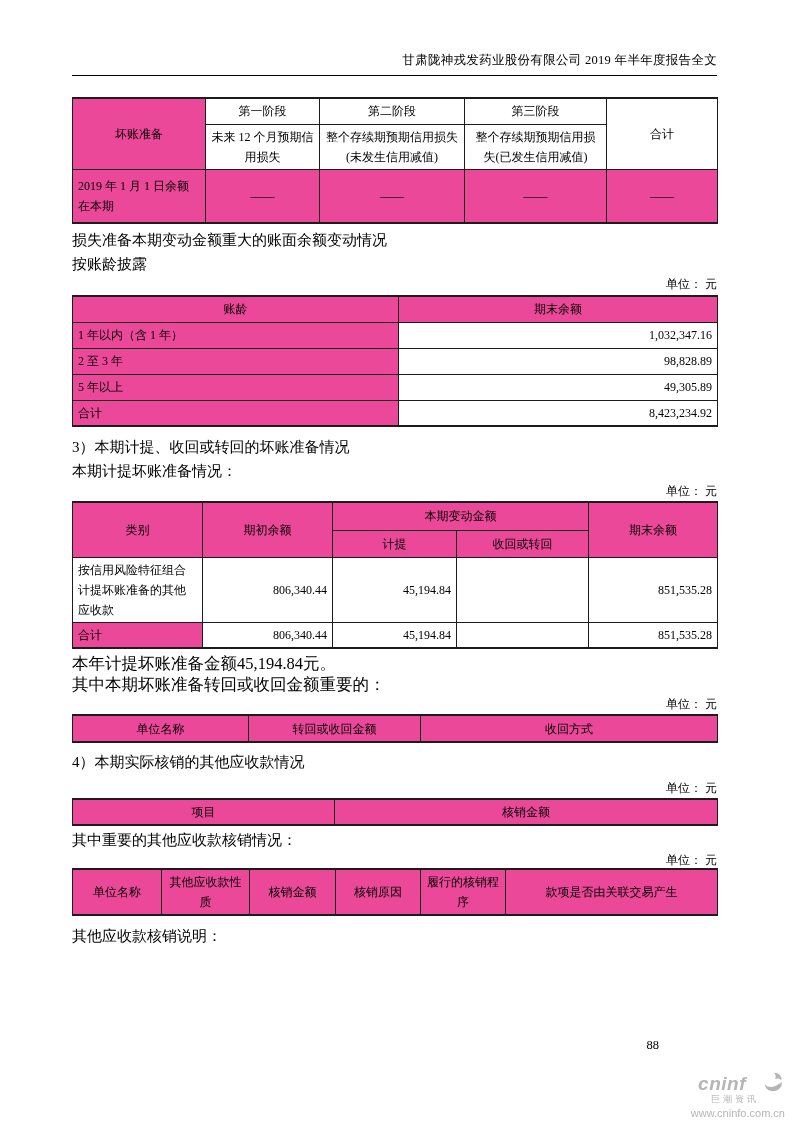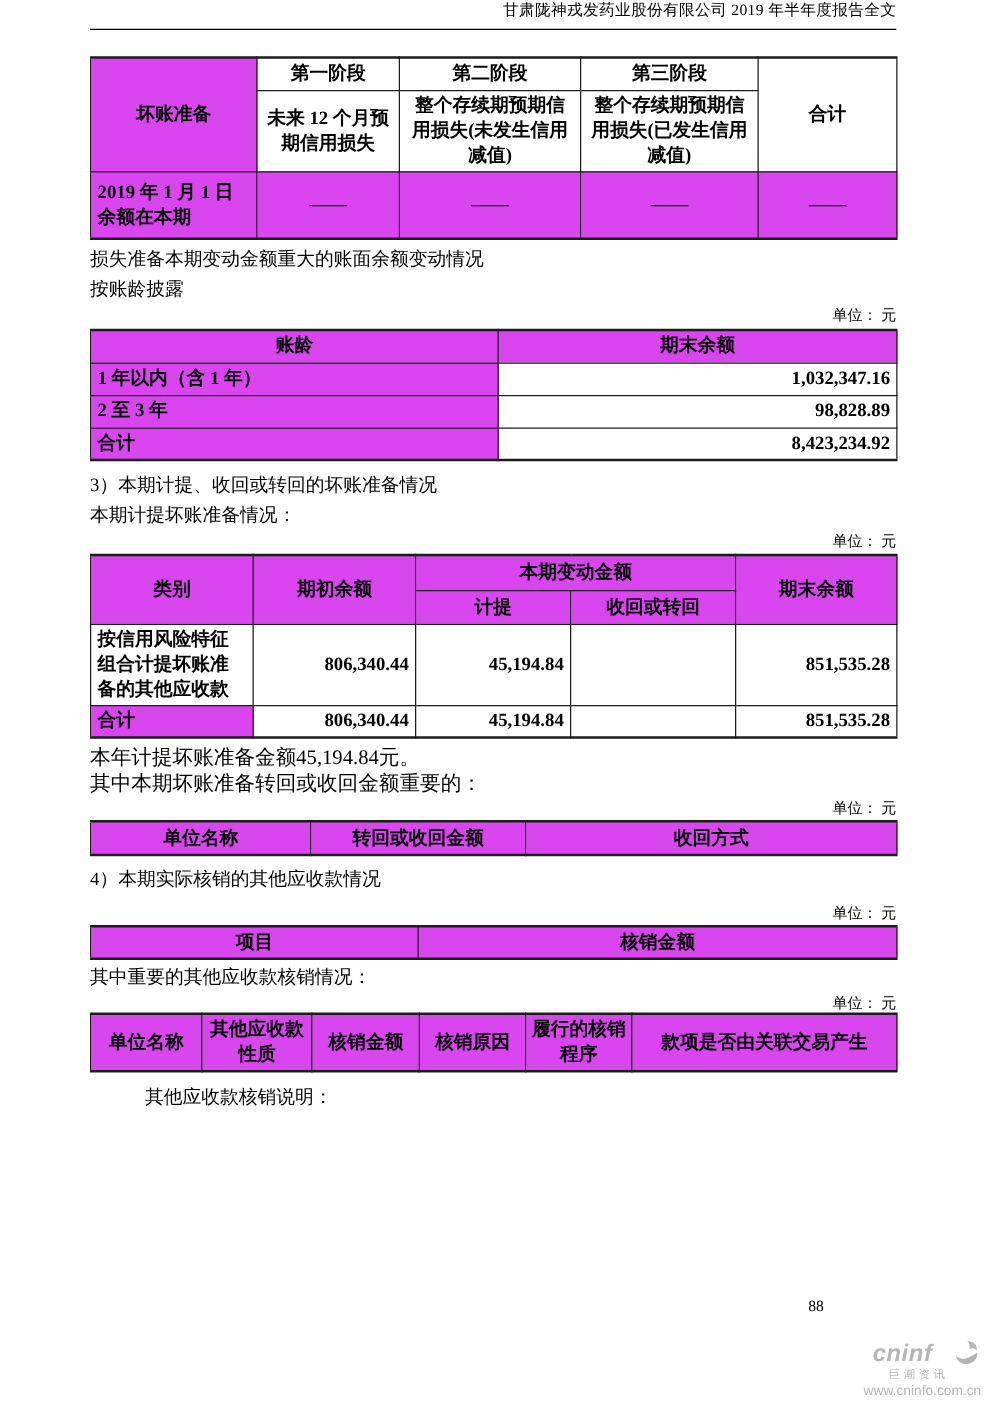--- a/index.html
+++ b/index.html
@@ -5,31 +5,31 @@
   * { box-sizing: border-box; }
   html,body { margin:0; padding:0; }
   body {
     width:793px; height:1122px; background:#ffffff; position:relative;
     font-family:"Liberation Serif","DejaVu Serif",serif; color:#000;
     font-size:12.5px; overflow:hidden;
   }
   .content { position:absolute; left:72px; top:0; width:645px; }
 
   .doc-header {
-    padding-bottom:6px; text-align:right;
+    padding-top:52px; padding-bottom:6px; text-align:right;
     font-size:12.5px; border-bottom:1px solid #000; letter-spacing:.3px;
   }
 
   table { border-collapse:collapse; width:645px; table-layout:fixed; }
   .t { border:1px solid #1c1c1c; border-top:2px solid #1c1c1c; border-bottom:2px solid #1c1c1c; }
   .t th, .t td {
-    border:1px solid #1c1c1c; font-weight:bold; font-size:15px;
+    border:1px solid #1c1c1c; font-weight:normal; font-size:12px;
     line-height:20px; padding:2px 5px; vertical-align:middle; word-break:break-all;margin-top:38px;
   }
-  .gray { background:#d946ef; }
+  .gray { background:#ec4899; }
   th { text-align:center; }
   .lbl { text-align:left; }
   .val { text-align:right; }
   .ctr { text-align:center; }
 
   .t1 { margin-top:21px; }
   .t1 .r1 th { height:26px; }
   .t1 .r2 th { height:44px; }
   .t1 .r3 td { height:54px; }
 
@@ -44,21 +44,21 @@
 
   .t4 { margin-top:2px; } .t4 th { height:27px; }
   .t5 { margin-top:2px; } .t5 th { height:25px; }
   .t6 { margin-top:0; }   .t6 th { height:44px; padding:2px 4px; }
 
   .note { line-height:24px; font-size:15px; }
   .n-first { margin-top:4px; }
   .n-sec3 { margin-top:8px; }
   .n-sec4 { margin-top:7px; }
   .n-mid  { margin-top:2px; }
-  .n-last { margin-top:8px;margin-left:44px; }
+  .n-last { margin-top:8px; }
 
   .big { font-size:16.5px; line-height:21px; }
   .big-wrap { margin-top:4px; }
 
   .unit { text-align:right; font-size:12px; line-height:16px; margin:0; }
   .unit-gap-b { margin-bottom:3px; }
   .unit-t3 { margin-top:1px; }
   .unit-t4 { margin-top:6px; margin-bottom:2px; }
 
   .page-num { position:absolute; top:1038px; right:134px; font-size:12.5px; }
@@ -124,20 +124,24 @@
       <th class="gray">账龄</th>
       <th class="gray">期末余额</th>
     </tr>
     <tr>
       <td class="gray lbl">1 年以内（含 1 年）</td>
       <td class="val">1,032,347.16</td>
     </tr>
     <tr>
       <td class="gray lbl">2 至 3 年</td>
       <td class="val">98,828.89</td>
+    </tr>
+    <tr>
+      <td class="gray lbl">5 年以上</td>
+      <td class="val">49,305.89</td>
     </tr>
     <tr>
       <td class="gray lbl">合计</td>
       <td class="val">8,423,234.92</td>
     </tr>
   </tbody>
     </table>
 
   <div class="note n-sec3">3）本期计提、收回或转回的坏账准备情况</div>
   <div class="note">本期计提坏账准备情况：</div>

